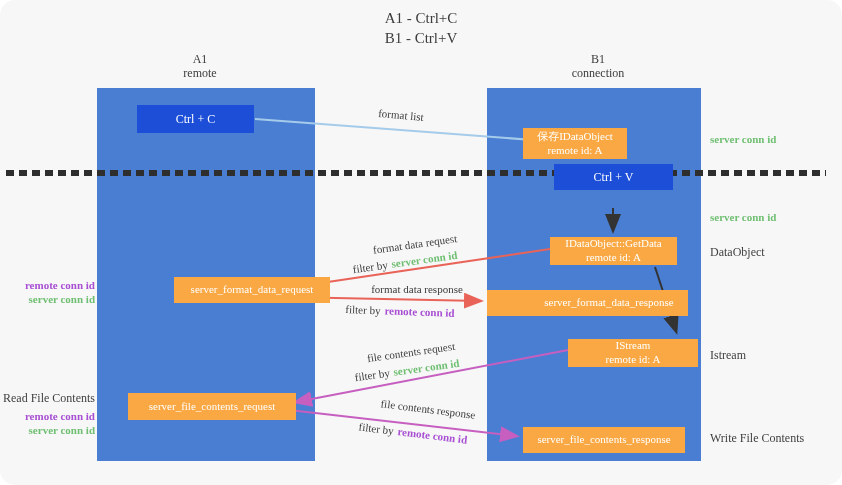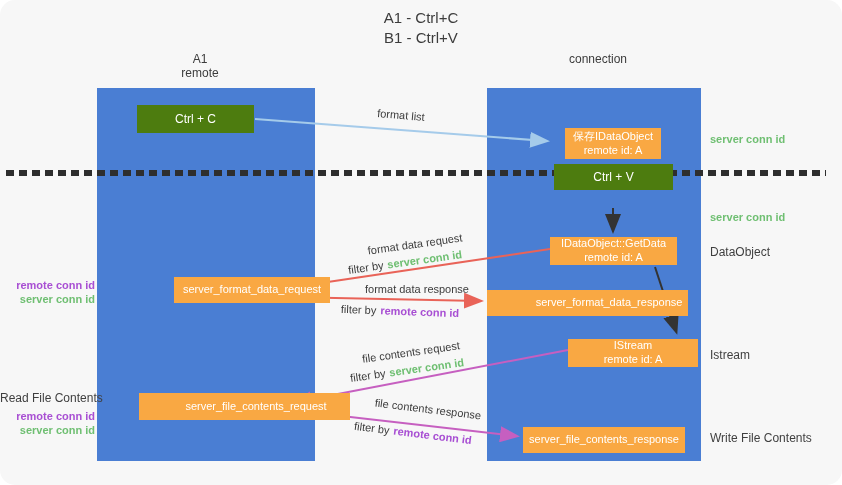--- a/index.html
+++ b/index.html
@@ -1,43 +1,43 @@
 <!DOCTYPE html>
 <html><head>
 <meta charset="utf-8">
 <style>
   html,body{margin:0;padding:0;}
   .stage{
     position:relative;width:842px;height:485px;background:#F7F7F7;
-    overflow:hidden;font-family:Liberation Sans, sans-serif;border-radius:15px;
+    overflow:hidden;font-family:Liberation Serif, serif;border-radius:15px;
   }
   .title{position:absolute;left:0;top:8px;width:842px;text-align:center;
     font-size:15px;color:#3C3C3C;line-height:20px;z-index:5;}
   .lane{position:absolute;top:88px;height:373px;background:#4A7ED3;z-index:1;}
   .lane-left{left:97px;width:218px;}
   .lane-right{left:487px;width:214px;}
   .lane-header{position:absolute;top:52px;width:140px;text-align:center;
     font-size:12px;color:#3C3C3C;line-height:14px;z-index:5;}
   .lane-header.left{left:130px;}
   .lane-header.right{left:528px;}
   .dotted{position:absolute;left:6px;top:170px;width:820px;height:6px;z-index:2;
     background:repeating-linear-gradient(to right,#2E2E2E 0 8px,transparent 8px 13px);}
   svg.arrows{position:absolute;left:0;top:0;z-index:3;pointer-events:none;}
   .box{position:absolute;display:flex;flex-direction:column;align-items:center;
     justify-content:center;color:#fff;text-align:center;line-height:1.25;z-index:4;}
-  .green{background:#4d7c0f;font-size:12px;}
+  .green{background:#1d4ed8;font-size:12px;}
   .orange{background:#F9A843;font-size:11px;}
   .b-ctrl-c{left:137px;top:105px;width:117px;height:28px;}
-  .b-save{left:565px;top:128px;width:96px;height:31px;}
+  .b-save{left:523px;top:128px;width:104px;height:31px;}
   .b-ctrl-v{left:554px;top:164px;width:119px;height:26px;}
   .b-getdata{left:550px;top:237px;width:127px;height:28px;}
   .b-fmt-req{left:130px;top:277px;width:156px;height:26px;margin-left:44px;}
   .b-fmt-resp{left:487px;top:290px;width:158px;height:26px;padding-left:43px;}
   .b-istream{left:568px;top:339px;width:130px;height:28px;}
-  .b-file-req{left:139px;top:393px;width:188px;height:27px;padding-left:23px;}
+  .b-file-req{left:128px;top:393px;width:168px;height:27px;}
   .b-file-resp{left:523px;top:427px;width:162px;height:26px;}
   .mid-label{position:absolute;font-size:11px;color:#3C3C3C;white-space:nowrap;z-index:5;}
   .gtxt{color:#6FBF72;font-weight:bold;}
   .ptxt{color:#A84FD3;font-weight:bold;}
   .filter-prefix{margin-right:4px;}
   .side-r{position:absolute;left:710px;font-size:11px;white-space:nowrap;z-index:5;}
   .side-r.dark{font-size:12px;color:#3F3F3F;}
   .side-l{position:absolute;left:0;width:95px;text-align:right;font-size:11px;
     white-space:nowrap;z-index:5;}
   .side-l.dark{font-size:12px;color:#3F3F3F;}
@@ -50,20 +50,21 @@
   <div class="title">
     <div>A1 - Ctrl+C</div>
     <div>B1 - Ctrl+V</div>
   </div>
 
   <div class="lane-header left">
     <div>A1</div>
     <div>remote</div>
   </div>
   <div class="lane-header right">
+    <div>B1</div>
     <div>connection</div>
   </div>
 
   <div class="lane lane-left"></div>
   <div class="lane lane-right"></div>
 
   <div class="dotted"></div>
 
   <svg class="arrows" width="842" height="485" viewBox="0 0 842 485">
     <defs>

